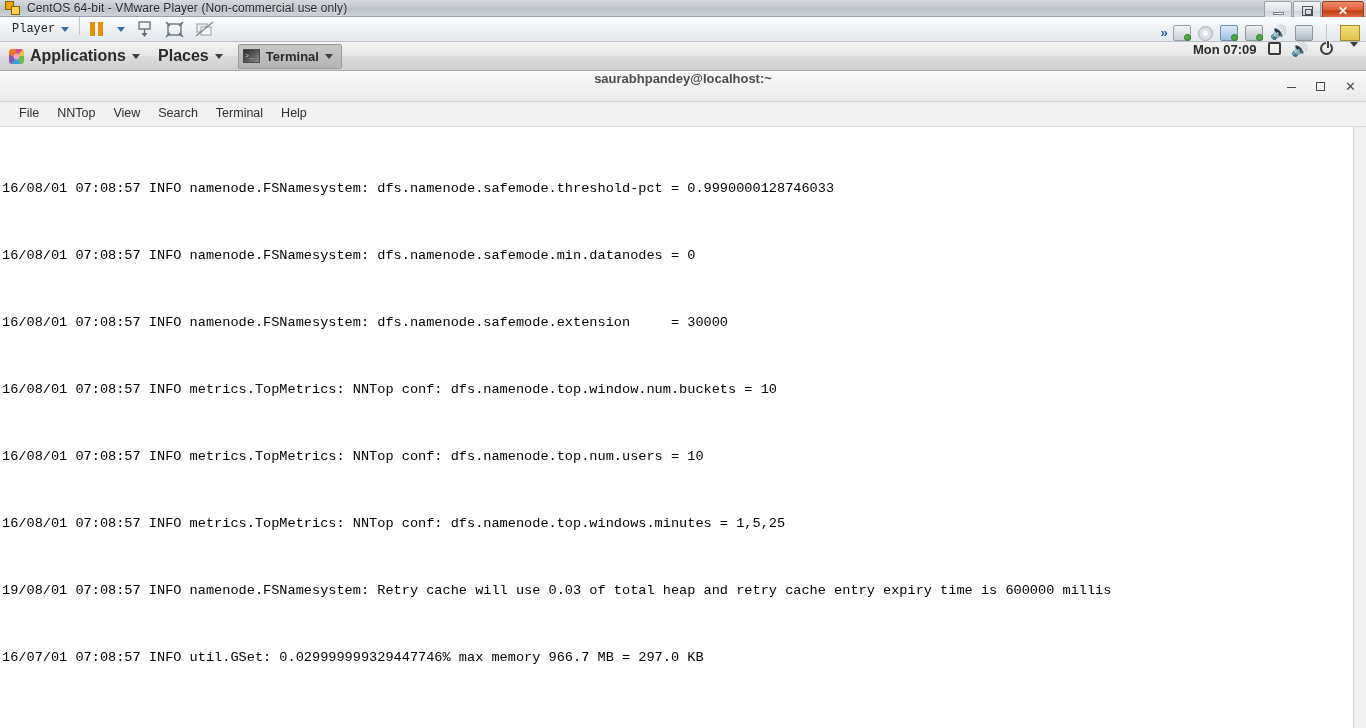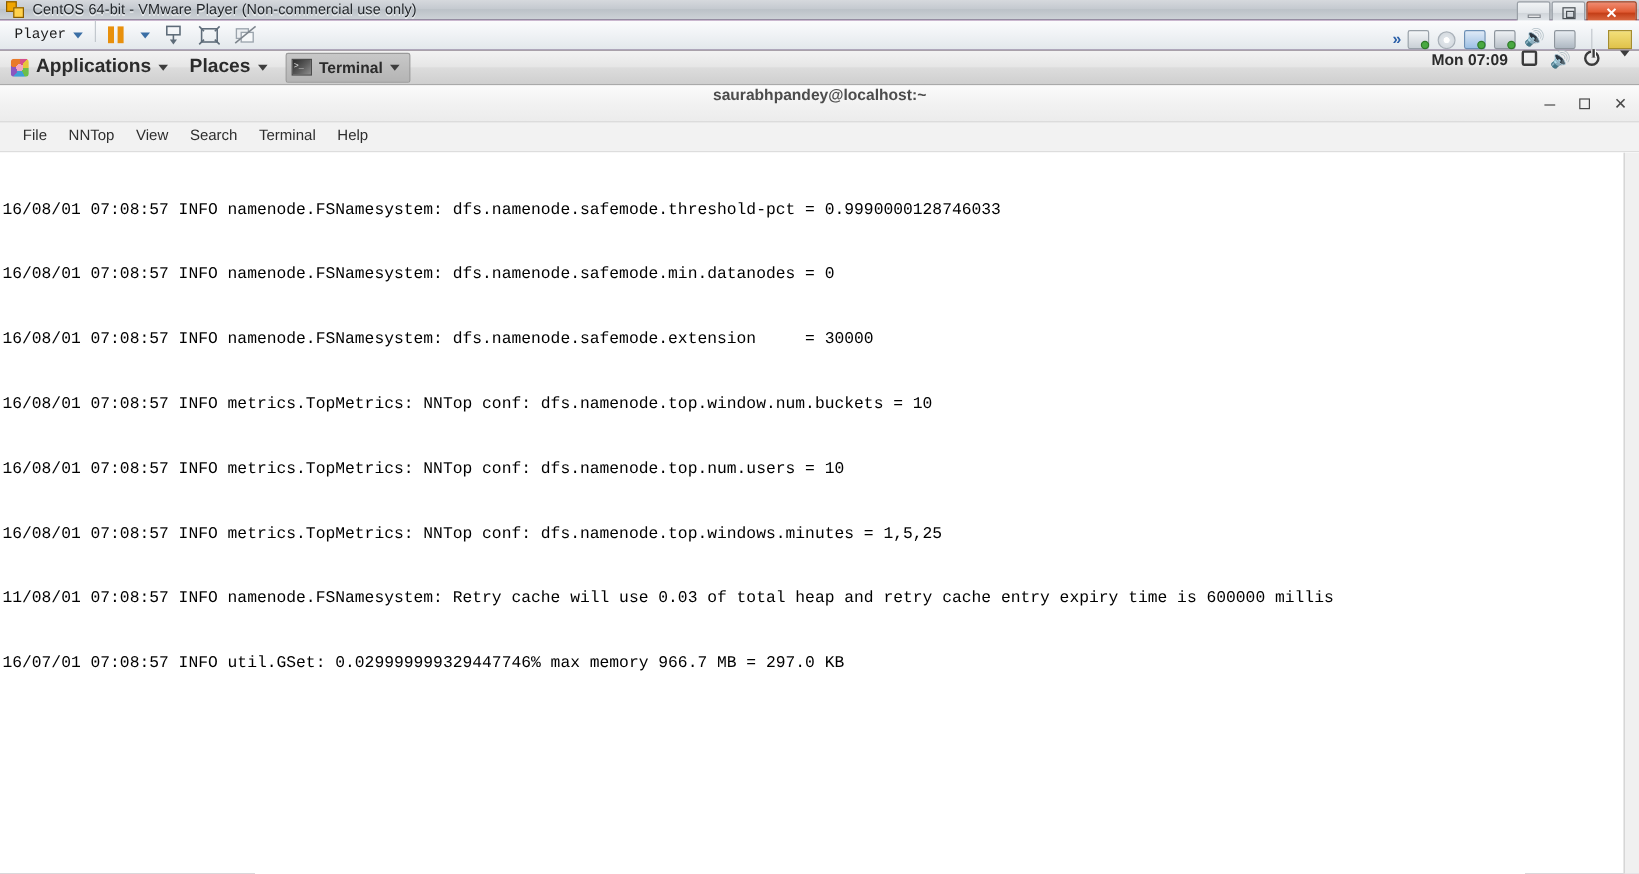--- a/index.html
+++ b/index.html
@@ -176,21 +176,21 @@
     color: #000000;
     font-family: "Liberation Mono", "DejaVu Sans Mono", monospace;
     font-size: 13.6px;
     line-height: 18px;
     padding: 4px 0 0 2px;
     overflow: hidden;
     white-space: pre;
     position: relative;
     min-height: 0;
   }
-  .term-line { height:18px; white-space:pre; }
+  .term-line { height:18px; white-space:pre;margin-top:13px; }
   .term-scrollbar {
     position:absolute; right:0; top:0; bottom:0; width:13px;
     background:#f0f0f0; border-left:1px solid #d0d0d0;
   }
 </style>
 </head>
 <body>
 
 <div id="vmware-window">
 
@@ -325,21 +325,21 @@
         <span class="menu-item">Help</span>
       </div>
 
       <div class="term-body">
         <div class="term-line">16/08/01 07:08:57 INFO namenode.FSNamesystem: dfs.namenode.safemode.threshold-pct = 0.9990000128746033</div>
         <div class="term-line">16/08/01 07:08:57 INFO namenode.FSNamesystem: dfs.namenode.safemode.min.datanodes = 0</div>
         <div class="term-line">16/08/01 07:08:57 INFO namenode.FSNamesystem: dfs.namenode.safemode.extension     = 30000</div>
         <div class="term-line">16/08/01 07:08:57 INFO metrics.TopMetrics: NNTop conf: dfs.namenode.top.window.num.buckets = 10</div>
         <div class="term-line">16/08/01 07:08:57 INFO metrics.TopMetrics: NNTop conf: dfs.namenode.top.num.users = 10</div>
         <div class="term-line">16/08/01 07:08:57 INFO metrics.TopMetrics: NNTop conf: dfs.namenode.top.windows.minutes = 1,5,25</div>
-        <div class="term-line">11/08/01 07:08:57 INFO namenode.FSNamesystem: Retry cache will use 0.03 of total heap and retry cache entry expiry time is 600000 millis</div>
+        <div class="term-line">19/08/01 07:08:57 INFO namenode.FSNamesystem: Retry cache will use 0.03 of total heap and retry cache entry expiry time is 600000 millis</div>
         <div class="term-line">16/07/01 07:08:57 INFO util.GSet: 0.029999999329447746% max memory 966.7 MB = 297.0 KB</div>
         
         
         
         
         
         
         
         
         

